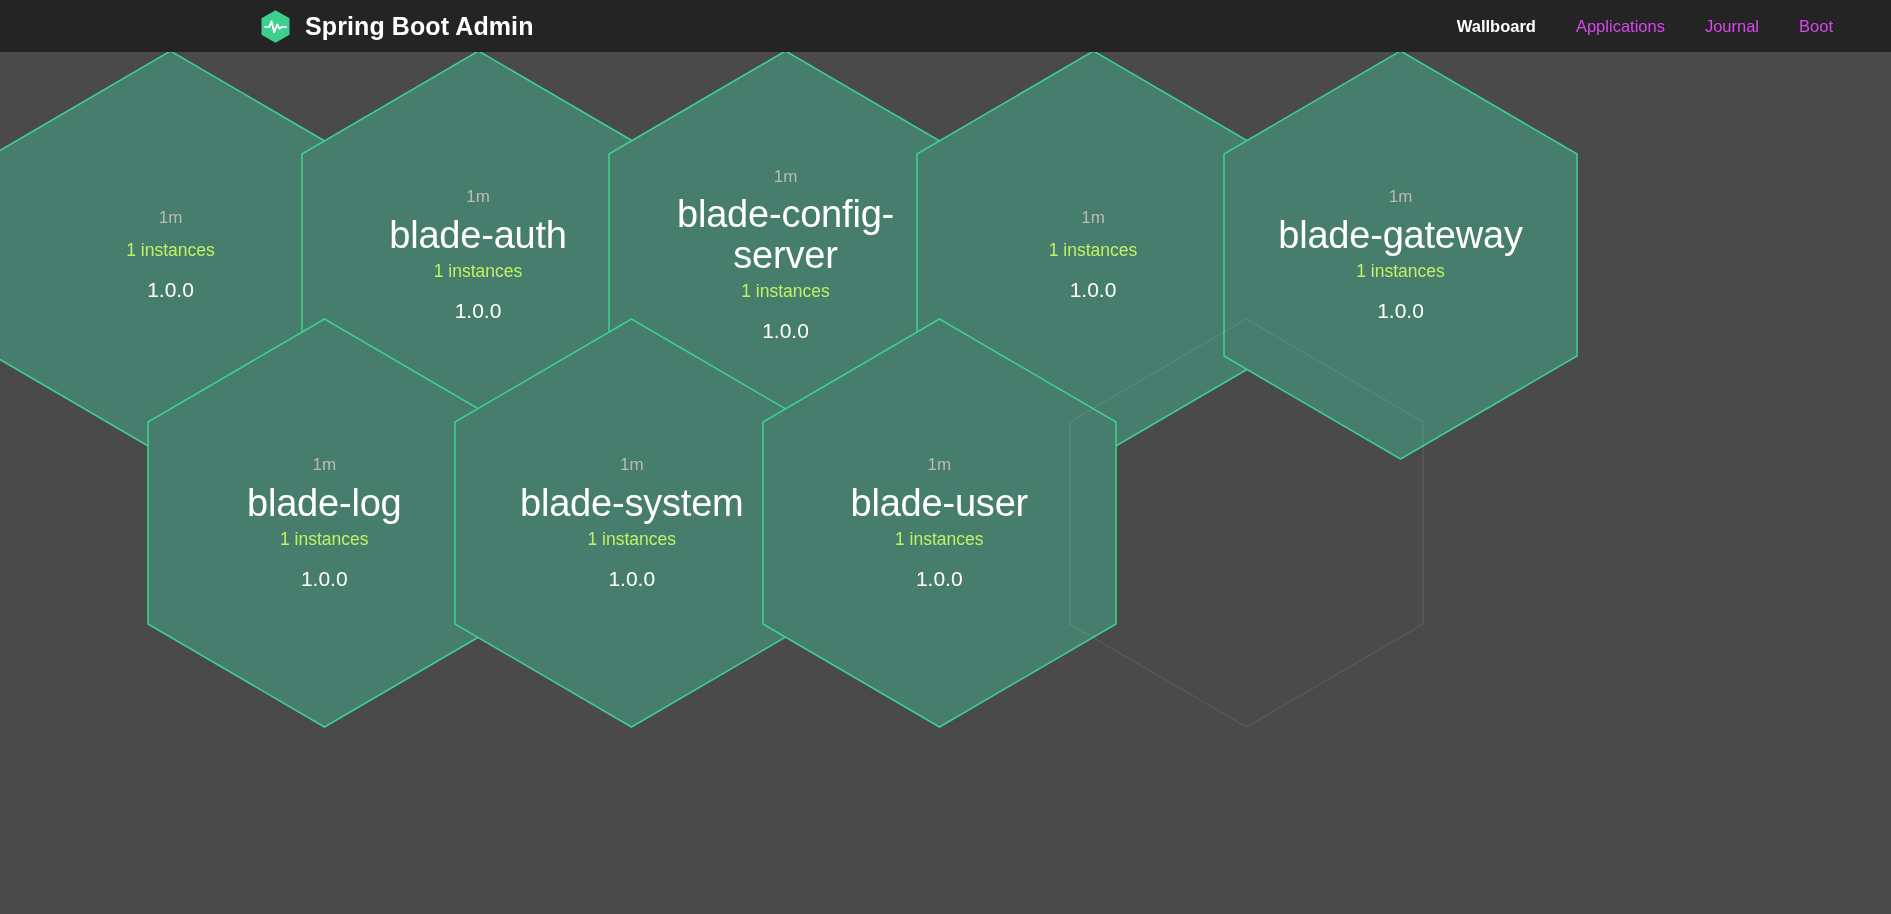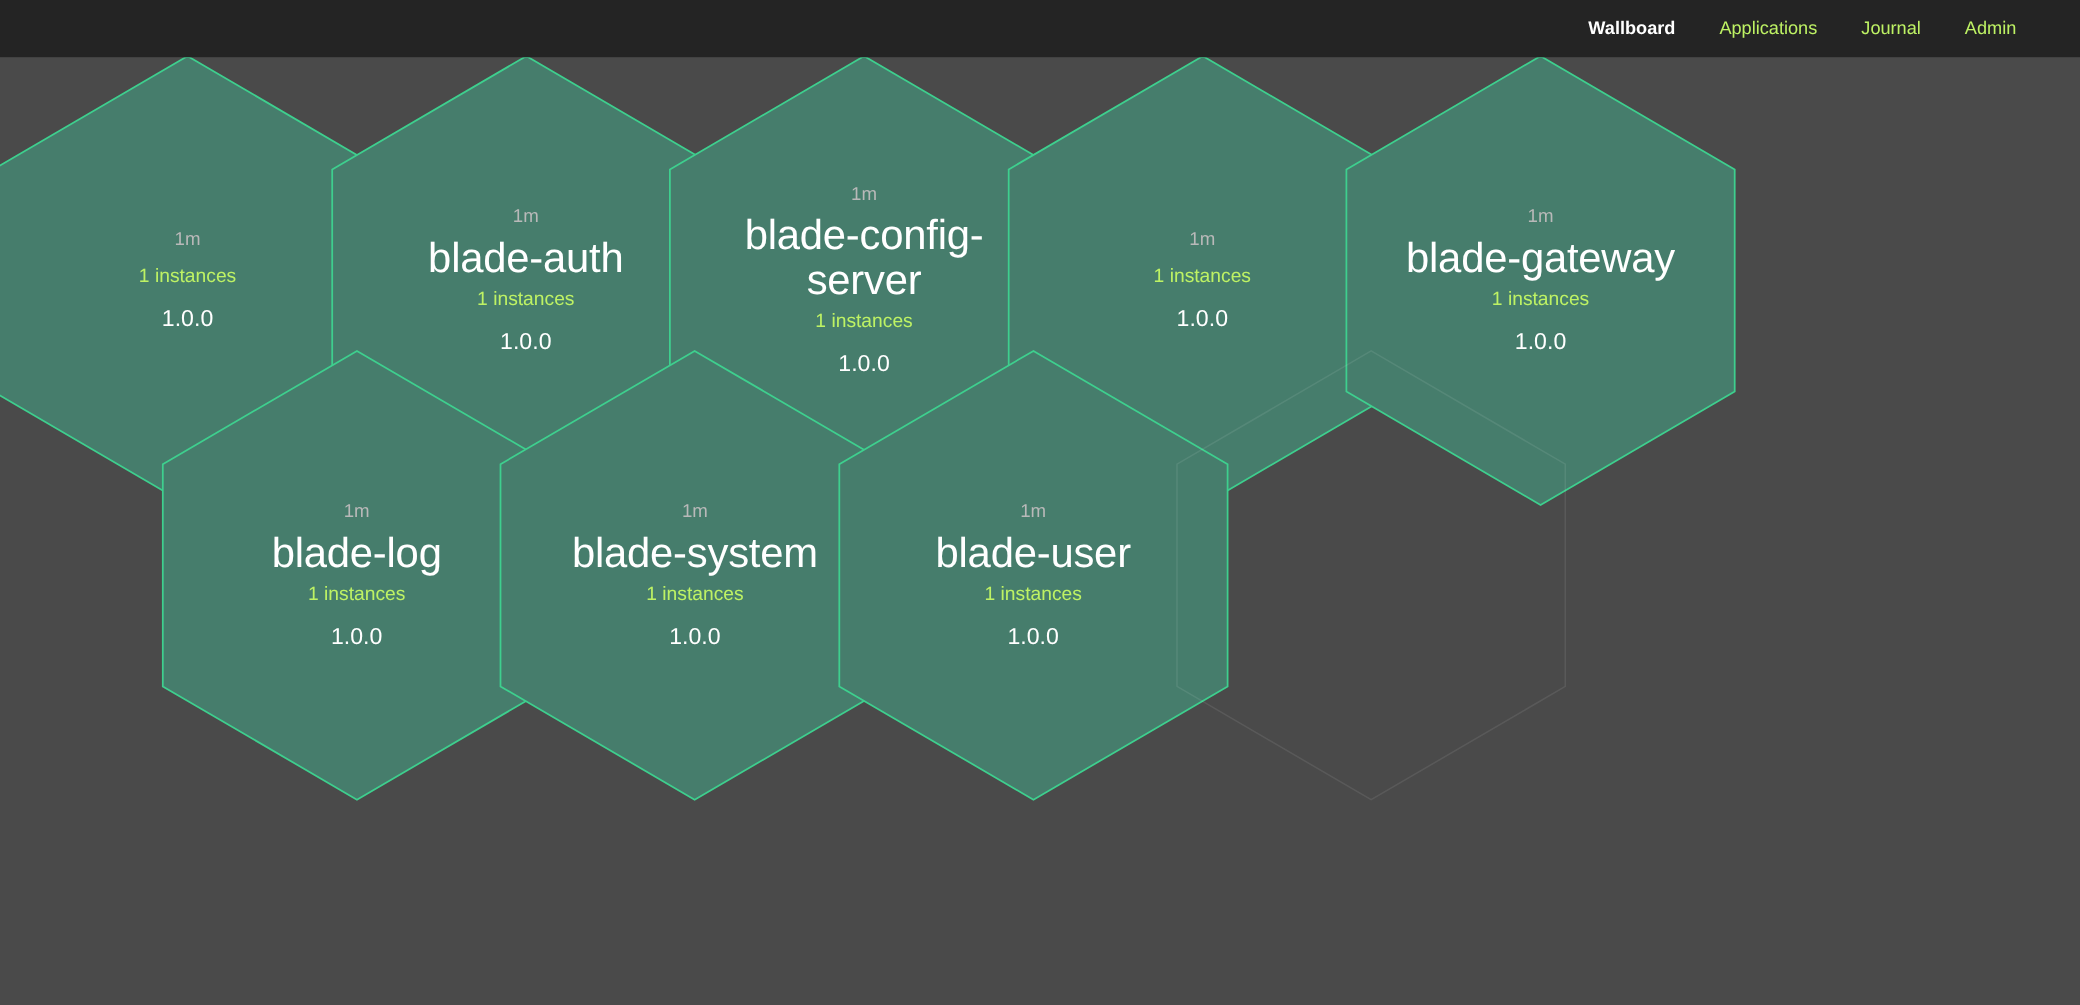--- a/index.html
+++ b/index.html
@@ -48,21 +48,21 @@
   }
   .nav-links {
     margin-left: auto;
     margin-right: 58px;
     display: flex;
     align-items: flex-start;
     gap: 40px;
   }
   .nav-link {
     font-size: 16.5px;
-    color: #bef264;
+    color: #d946ef;
     text-decoration: none;
     white-space: nowrap;
     cursor: pointer;
   }
   .nav-link.active {
     color: #ffffff;
     font-weight: 700;
   }
 
   
@@ -131,26 +131,35 @@
     line-height: 1.2;
     margin-top: 16px;
   }
   .hex.empty { cursor: default; }
 </style>
 </head>
 <body>
 
 <div class="navbar">
 
+  <div class="brand">
+    <span class="brand-logo">
+      <svg viewBox="0 0 40 40" width="35" height="35" aria-hidden="true">
+        <polygon points="20,1.5 36,10.5 36,29.5 20,38.5 4,29.5 4,10.5" fill="#3ecf8e"></polygon>
+        <polyline points="8,20.5 13,20.5 15.5,14 18.5,26.5 22,17.5 24.5,22.5 27,20.5 32,20.5" fill="none" stroke="#ffffff" stroke-width="2.1" stroke-linecap="round" stroke-linejoin="round"></polyline>
+      </svg>
+    </span>
+    <span class="brand-title">Spring Boot Admin</span>
+  </div>
 
   <div class="nav-links">
     <a class="nav-link active" href="#">Wallboard</a>
     <a class="nav-link" href="#">Applications</a>
     <a class="nav-link" href="#">Journal</a>
-    <a class="nav-link" href="#">Admin</a>
+    <a class="nav-link" href="#">Boot</a>
   </div>
 
 </div>
 
 <div class="wallboard">
   <div class="hex-layer" id="hex-layer">
       <div class="hex" style="left: -8px; top: -3px;">
         <svg viewBox="0 0 357 412">
           <polygon points="178.5,2 355,105 355,307 178.5,410 2,307 2,105" fill="#467d6c" stroke="#3ecf8e" stroke-width="1.6"></polygon>
         </svg>

